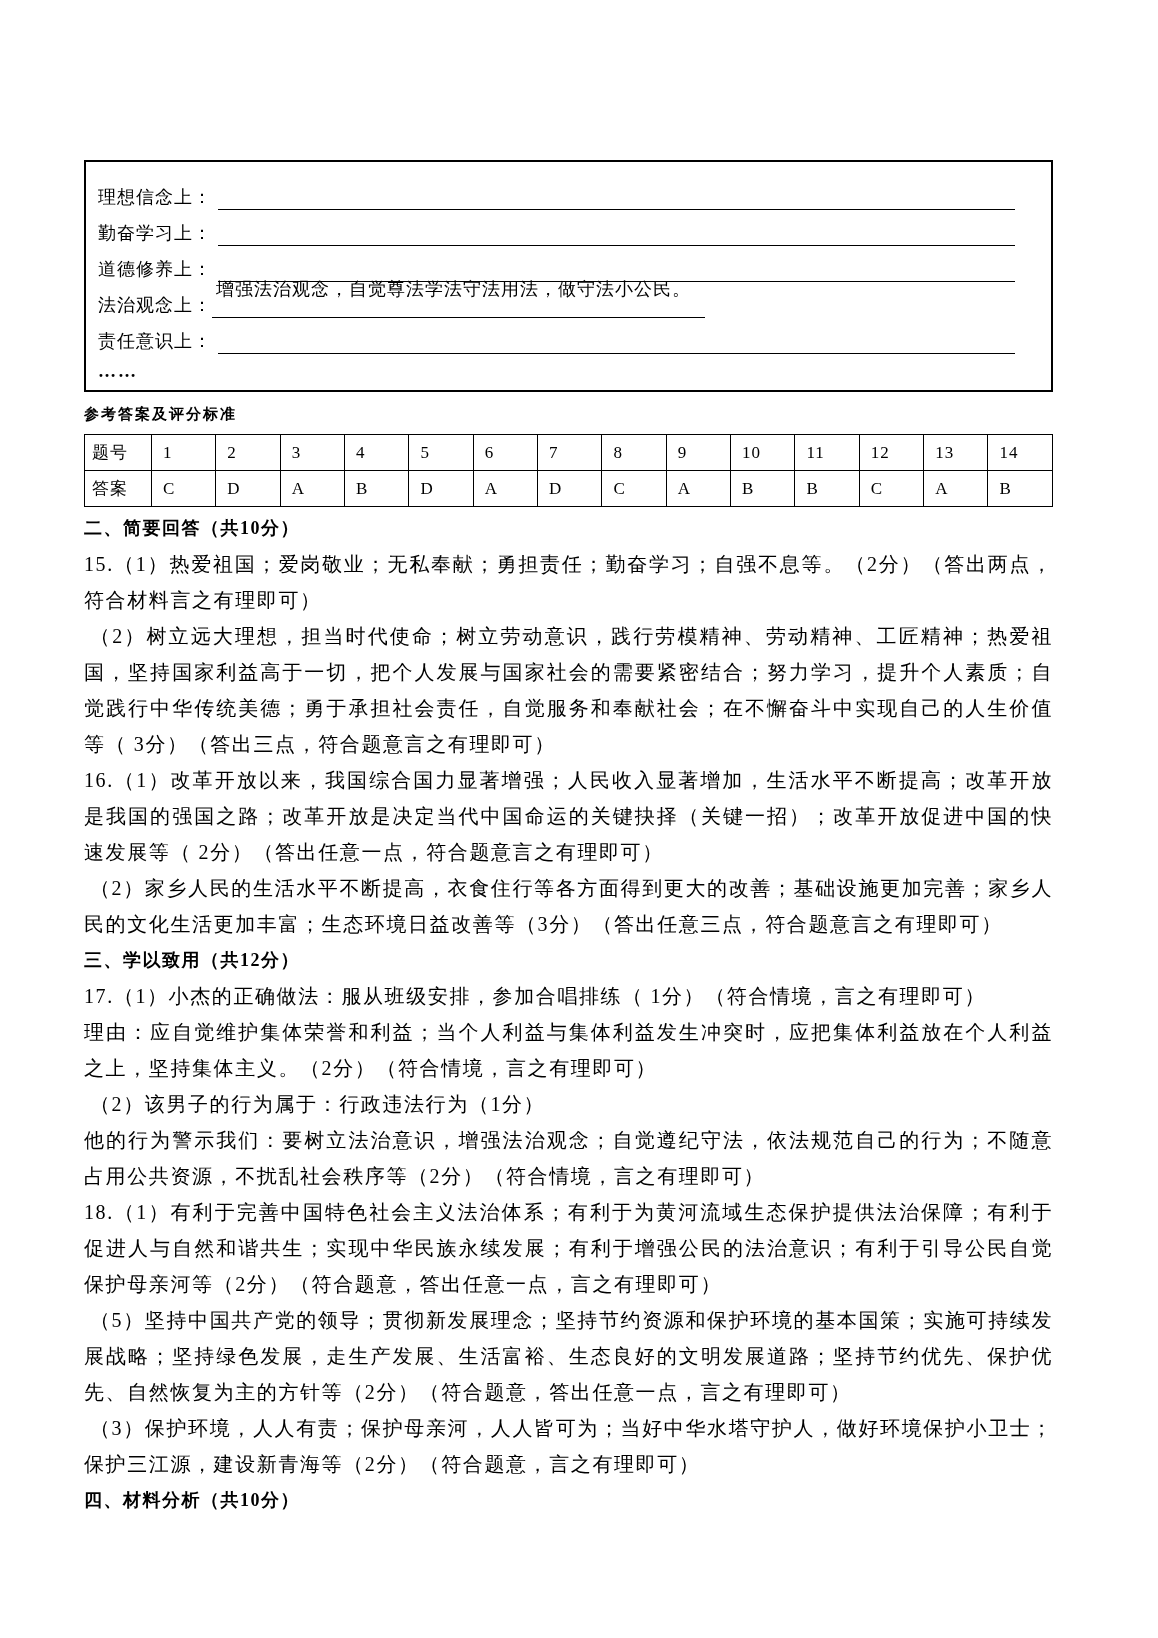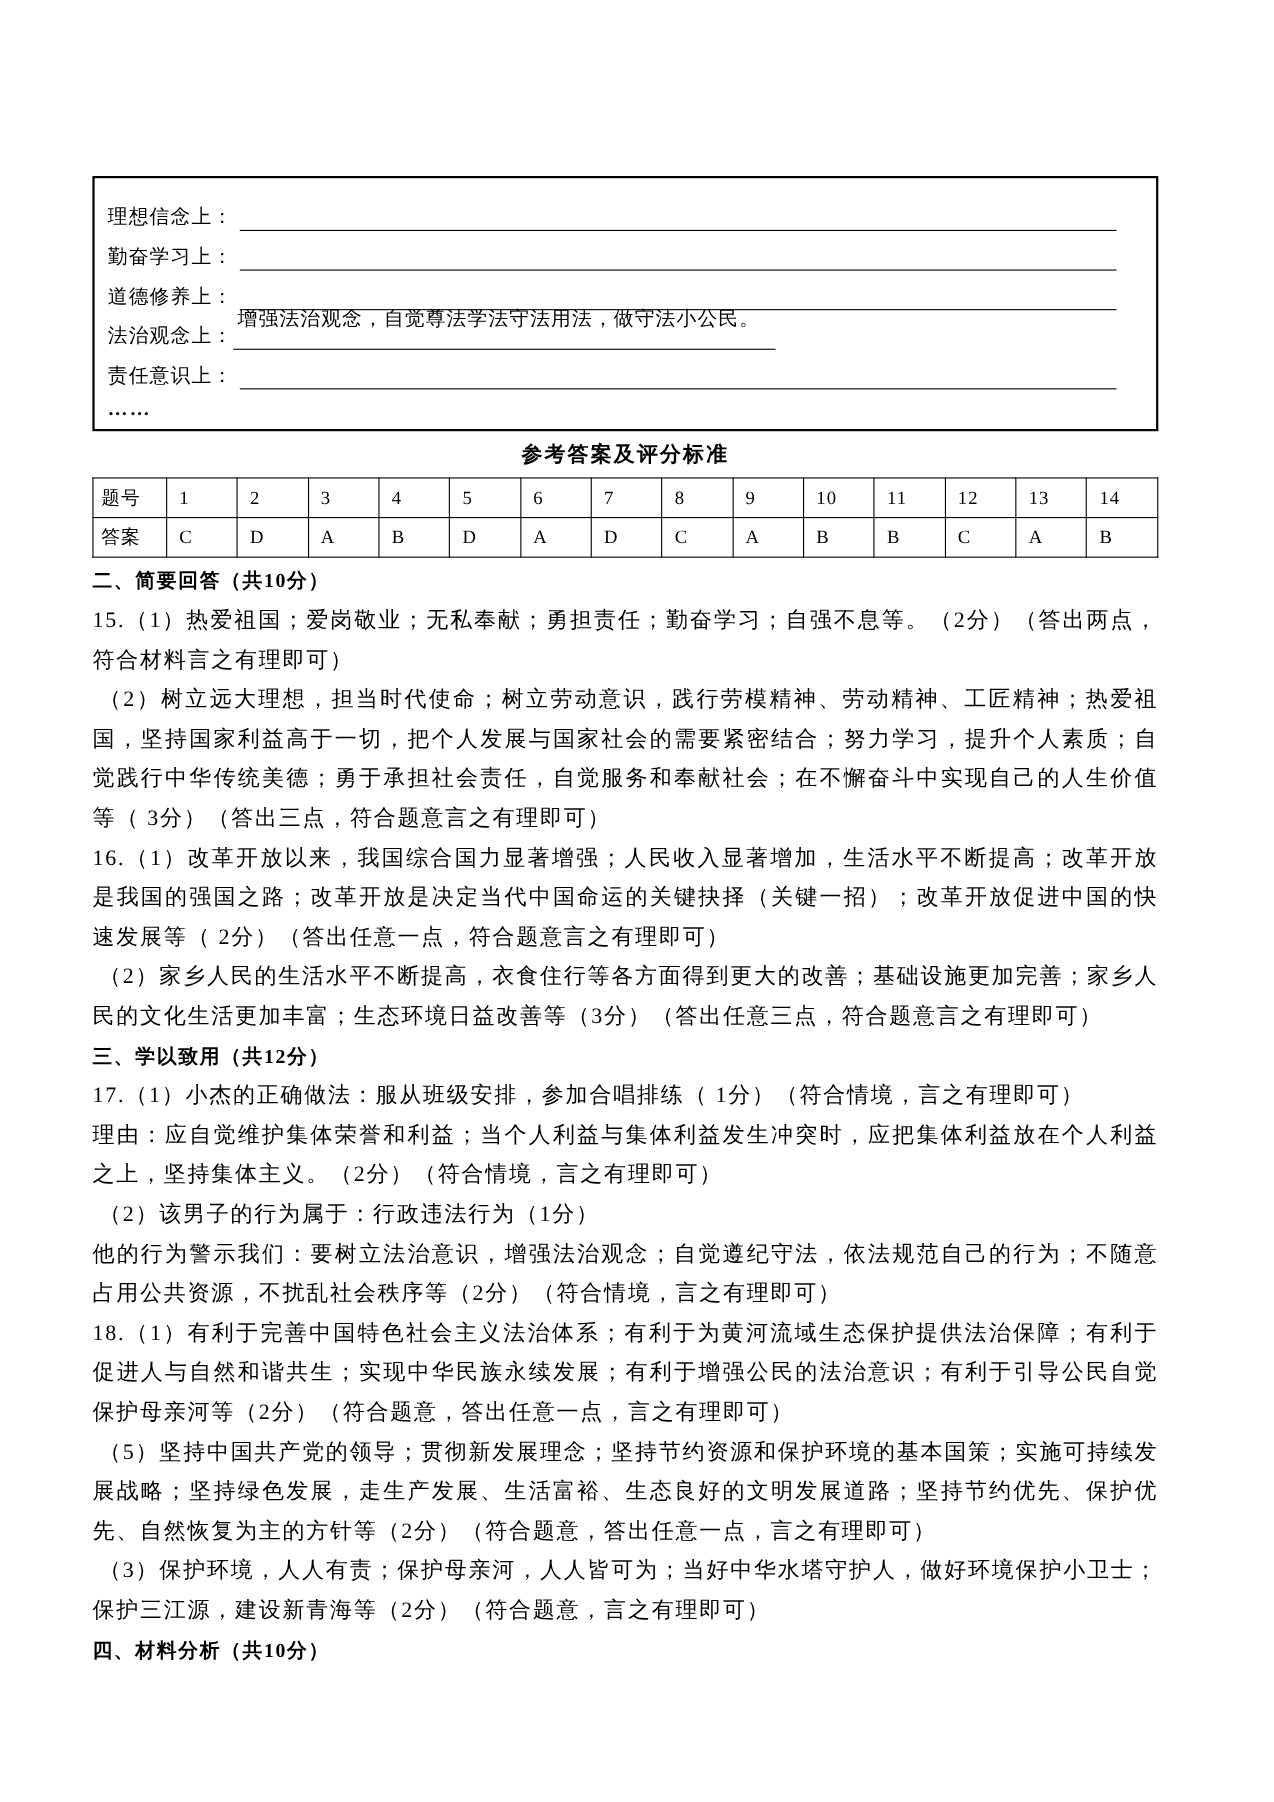--- a/index.html
+++ b/index.html
@@ -15,21 +15,21 @@
     border:2px solid #000;
     padding:12px 36px 4px 12px;
     margin-bottom:4px;
   }
   .box-row { display:flex; align-items:flex-end; height:36px; font-size:18px; letter-spacing:1px; }
   .box-label { white-space:nowrap; padding-bottom:1px; }
   .blank-line { flex:1 1 auto; border-bottom:1px solid #000; height:26px; margin-left:6px; }
   .filled-line { border-bottom:1px solid #000; padding:0 14px 16px 4px; }
   .box-ellipsis { height:32px; font-size:18px; font-weight:bold; letter-spacing:2px; line-height:34px; }
 
-  .doc-title { text-align:center; font-size:19px; font-weight:bold; line-height:36px; letter-spacing:2px; }
+  .doc-title { font-size:15px; font-weight:bold; line-height:36px; letter-spacing:2px; }
   .sec-heading { font-size:18px; font-weight:bold; line-height:36px; letter-spacing:1.5px; }
 
   .answers-table { width:100%; border-collapse:collapse; table-layout:fixed; margin:2px 0 3px 0;padding-left:16px; }
   .answers-table td {
     border:1.5px solid #000; height:36px; font-size:17px;
     padding-left:11px; letter-spacing:1px; vertical-align:middle;
   }
   .answers-table td.rowhead { width:67px; padding-left:7px; font-size:17px; }
 
   p.body-par {

